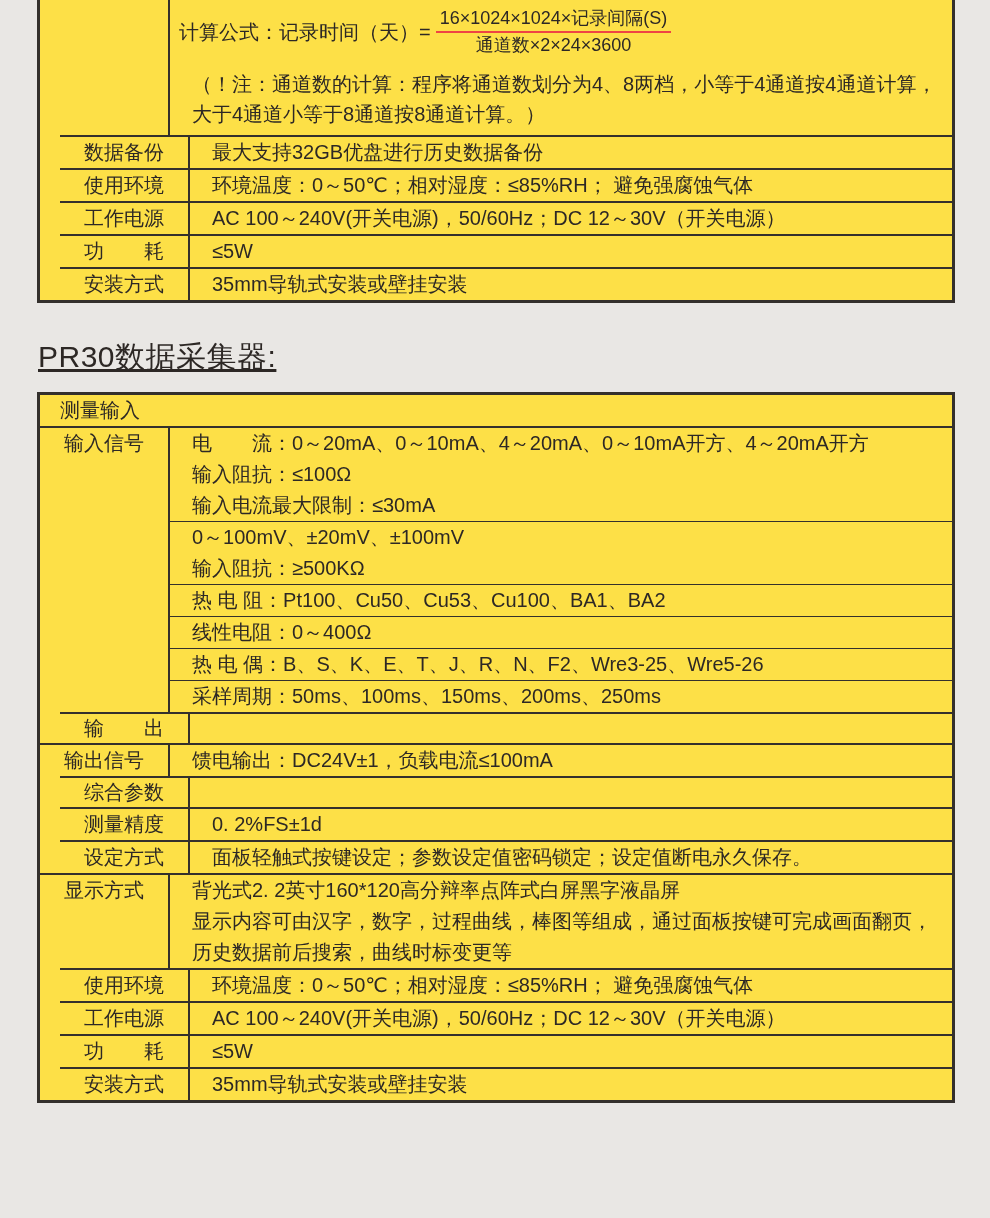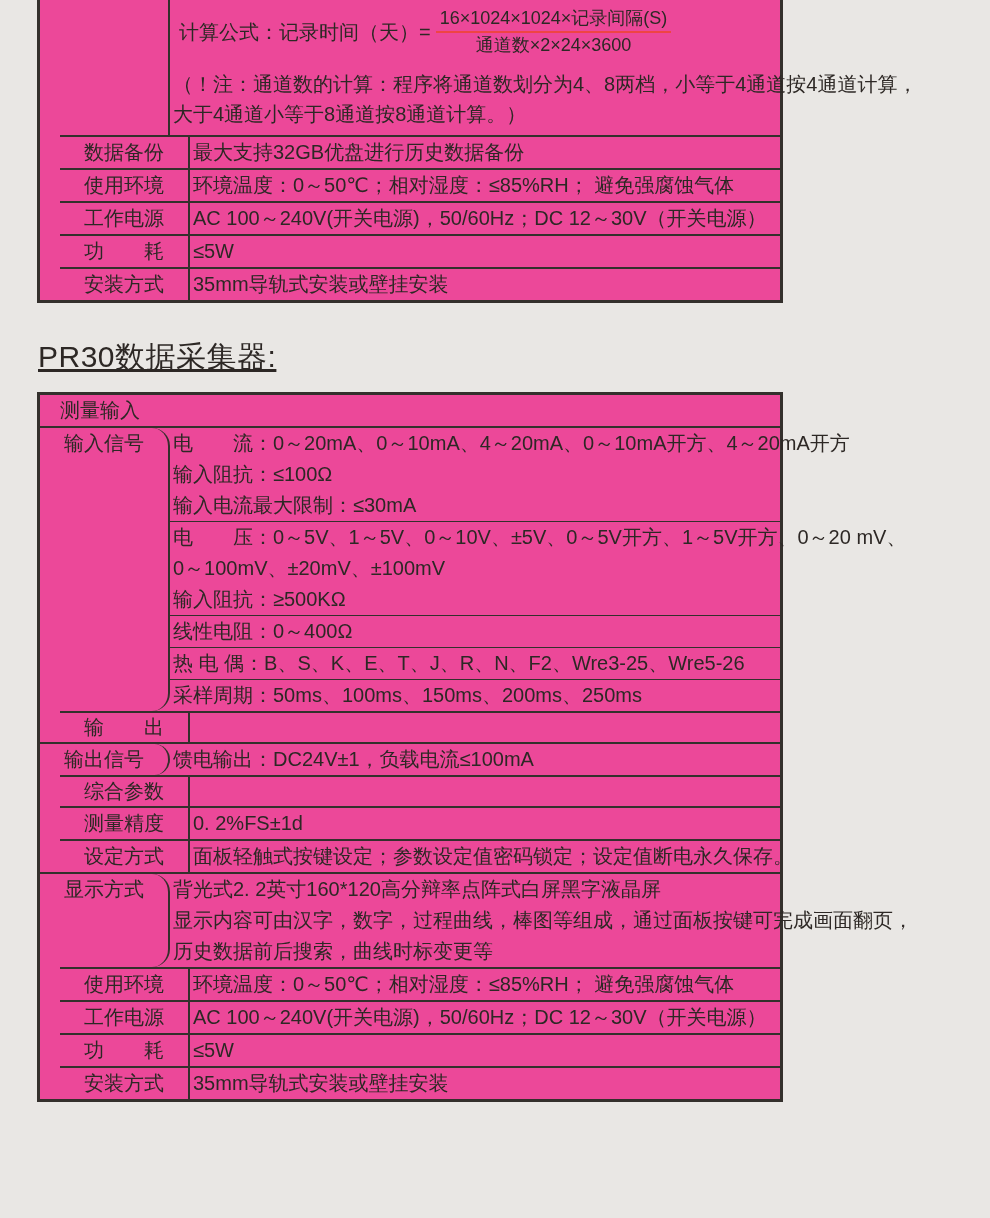--- a/index.html
+++ b/index.html
@@ -5,38 +5,38 @@
   * { margin:0; padding:0; box-sizing:border-box; }
   html,body { width:990px; height:1218px; }
   body {
     background:#e9e7e4;
     color:#2d2825;
     font-family:"Liberation Sans","DejaVu Sans",sans-serif;
     overflow:hidden;
   }
   .tbl {
     margin-left:37px;
-    width:746px;
+    width:918px;
     border:3px solid #34302c;
-    background:#ec4899;
+    background:#fde047;
   }
   .tbl-top { border-top:none; }
   .row { display:flex; border-top:2px solid #34302c; }
   .tbl > .row:first-child { border-top:none; }
   .row-h { min-height:31px;margin-left:20px; }
   .lab {
     flex:0 0 130px;
     border-right:2px solid #34302c;
     display:flex; justify-content:center; align-items:center;
     font-size:20px; line-height:29px;
     white-space:nowrap;
   }
-  .lab.top { align-items:flex-start; padding-top:1px;border-radius:18px; }
+  .lab.top { align-items:flex-start; padding-top:1px; }
   .val { flex:1; min-width:0; }
-  .line { font-size:20px; line-height:31px; white-space:nowrap; padding-left:3px; }
+  .line { font-size:20px; line-height:31px; white-space:nowrap; padding-left:22px; }
   .line.indent { padding-left:105px; }
   .merged { flex:1; display:flex; align-items:center; font-size:20px; line-height:29px; }
   .block { border-top:1.5px solid #34302c; }
   .block:first-child { border-top:none; }
   .page-title {
     margin:34px 0 14px 38px;
     font-size:30px; font-weight:400;
     letter-spacing:0.5px;
     text-decoration:underline;
   }
@@ -117,23 +117,25 @@
 
   <div class="row">
     <div class="lab top">输入信号</div>
     <div class="val">
       <div class="block">
         <div class="line">电　　流：0～20mA、0～10mA、4～20mA、0～10mA开方、4～20mA开方</div>
         <div class="line">输入阻抗：≤100Ω</div>
         <div class="line">输入电流最大限制：≤30mA</div>
       </div>
       <div class="block">
-        <div class="line">电　　压：0～5V、1～5V、0～10V、±5V、0～5V开方、1～5V开方、0～20 mV、</div>
         <div class="line">0～100mV、±20mV、±100mV</div>
         <div class="line">输入阻抗：≥500KΩ</div>
+      </div>
+      <div class="block">
+        <div class="line">热 电 阻：Pt100、Cu50、Cu53、Cu100、BA1、BA2</div>
       </div>
       <div class="block">
         <div class="line">线性电阻：0～400Ω</div>
       </div>
       <div class="block">
         <div class="line">热 电 偶：B、S、K、E、T、J、R、N、F2、Wre3-25、Wre5-26</div>
       </div>
       <div class="block">
         <div class="line">采样周期：50ms、100ms、150ms、200ms、250ms</div>
       </div>

